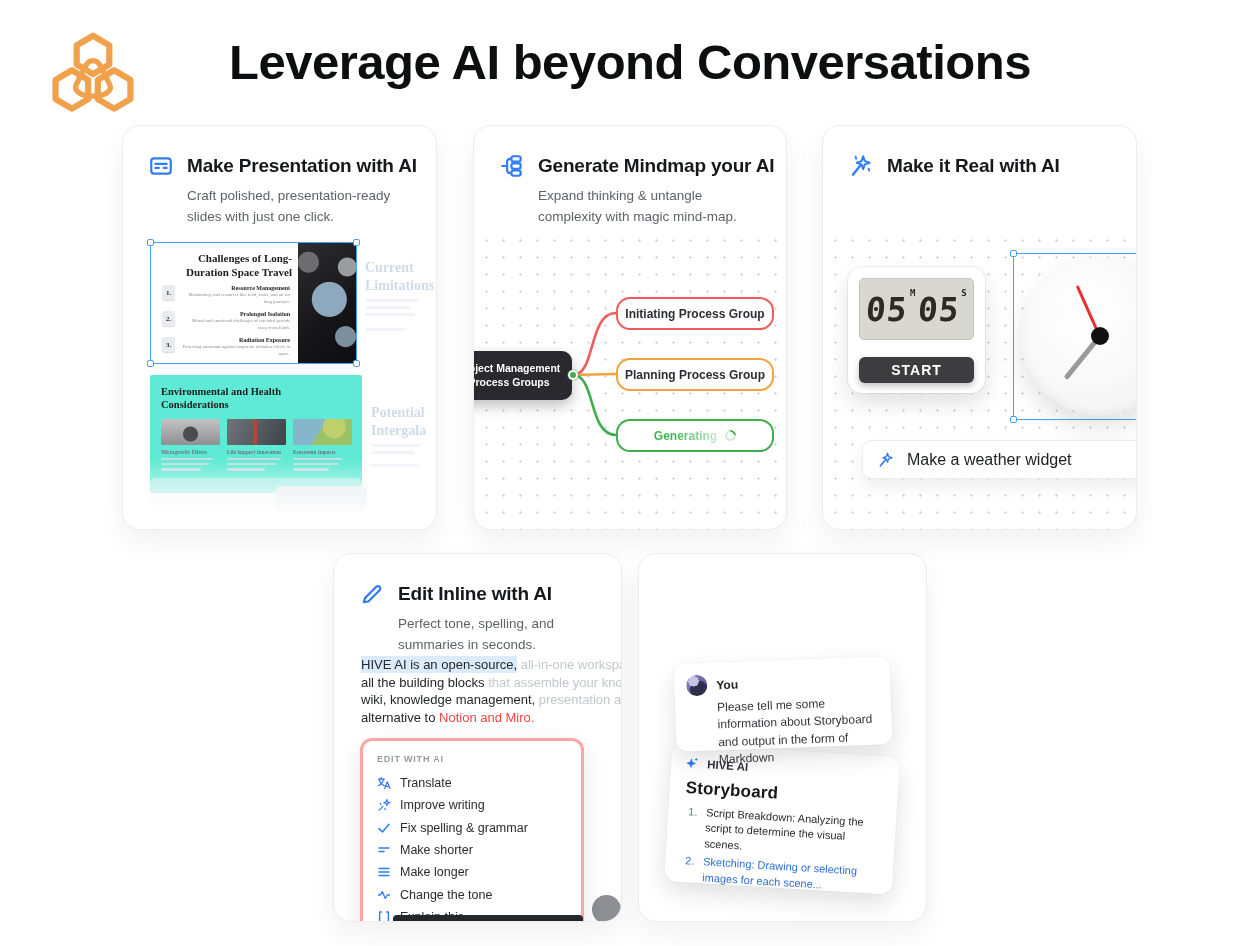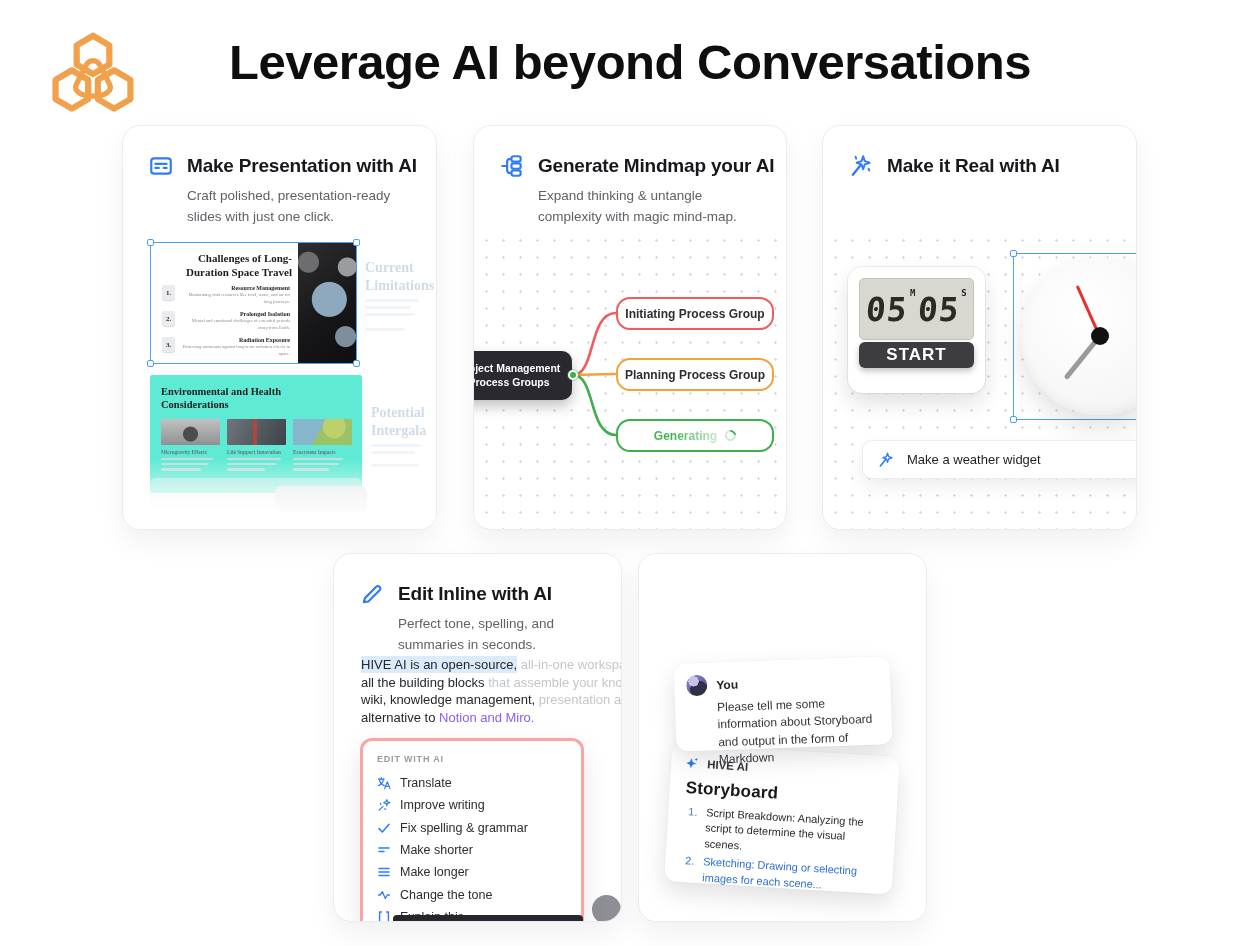--- a/index.html
+++ b/index.html
@@ -83,43 +83,43 @@
     margin-left:8px; transform:rotate(40deg); }
 
   
   .timer { position:absolute; left:25px; top:141px; width:137px; height:126px; background:#fff;
     border-radius:14px; box-shadow:0 10px 22px rgba(0,0,0,.12), 0 0 0 1px #f0f0f2; padding:11px; }
   .timer-display { height:62px; background:#d8d8d1; border-radius:5px; border:1px solid #c3c3bb;
     display:flex; align-items:center; justify-content:center; gap:2px;
     font-family:"DejaVu Sans Mono", monospace; font-weight:700; color:#2b2a24; }
   .tdigits { font-size:33px; letter-spacing:1px; transform:skewX(-5deg); }
   .tunit { font-size:9px; font-weight:700; align-self:flex-start; margin-top:9px; }
-  .timer-btn { margin-top:2px; height:26px; background:#3d3d3f; border-radius:6px; color:#fff;
-    font-size:17px; font-weight:700; letter-spacing:1px; display:flex; align-items:center; justify-content:center;
+  .timer-btn { margin-top:17px; height:26px; background:#3d3d3f; border-radius:6px; color:#fff;
+    font-size:14px; font-weight:700; letter-spacing:1px; display:flex; align-items:center; justify-content:center;
     box-shadow:0 3px 6px rgba(0,0,0,.25); }
   .clock-frame { position:absolute; left:190px; top:127px; width:140px; height:167px; border:1.6px solid #4aa0f8; }
   .clock { position:absolute; left:198px; top:131px; width:158px; height:158px; border-radius:50%;
     background:radial-gradient(circle at 40% 35%, #ffffff, #f6f6f6 70%, #ededee);
     box-shadow:0 12px 26px rgba(0,0,0,.12), inset 0 -4px 10px rgba(0,0,0,.04); }
   .hand { position:absolute; left:50%; bottom:50%; transform-origin:50% 100%; border-radius:3px; }
   .hand-red { width:3.2px; height:55px; margin-left:-1.6px; background:#e8312e; transform:rotate(-24deg); }
   .hand-gray { width:4.5px; height:55px; margin-left:-2.2px; background:#9a9a9c; transform:rotate(219deg); }
   .clock-dot { position:absolute; left:50%; top:50%; width:18px; height:18px; margin:-9px 0 0 -9px;
     background:#111; border-radius:50%; }
   .prompt-bar { position:absolute; left:39px; top:314px; width:290px; height:39px; background:#fff;
     border:1px solid #ececf0; border-radius:10px; box-shadow:0 8px 18px rgba(0,0,0,.07);
-    display:flex; align-items:center; gap:12px; padding:0 14px; font-size:13px; color:#1d1e22; font-weight:500; }
+    display:flex; align-items:center; gap:12px; padding:0 14px; font-size:16px; color:#1d1e22; font-weight:500; }
 
   
   .para { position:absolute; left:27px; top:102px; width:300px; font-size:13px; line-height:17.6px; }
   .para .ln { white-space:nowrap; }
   .seg-hl { background:#dcebfb; color:#26272b; padding:1px 0; }
   .seg-dark { color:#26272b; }
   .seg-fade { color:#c3c6cb; }
-  .seg-mid { color:#8b5cf6;margin-top:27px; }
+  .seg-mid { color:#ef4444;margin-top:27px; }
   .ai-menu { position:absolute; left:26px; top:184px; width:224px; height:186px; background:#fff;
     border:3px solid #fca5a5; border-radius:12px 12px 0 0; box-shadow:0 10px 26px rgba(0,0,0,.1);
     padding:13px 0 0 14px; z-index:2; }
   .ai-menu-header { font-size:9px; letter-spacing:.8px; color:#989ba2; font-weight:700; margin-bottom:8px; }
   .ai-menu-item { display:flex; align-items:center; gap:9px; height:22.3px; font-size:12.5px; color:#2b2c31; }
   .mi { width:14px; height:14px; flex:0 0 14px; }
   .dark-strip { position:absolute; left:59px; top:361px; width:190px; height:8px; background:#26272c;
     border-radius:4px 4px 0 0; z-index:3; }
   .gray-dot { position:absolute; left:258px; top:341px; width:29px; height:29px; border-radius:50%;
     background:#8e8f95; z-index:1; }

